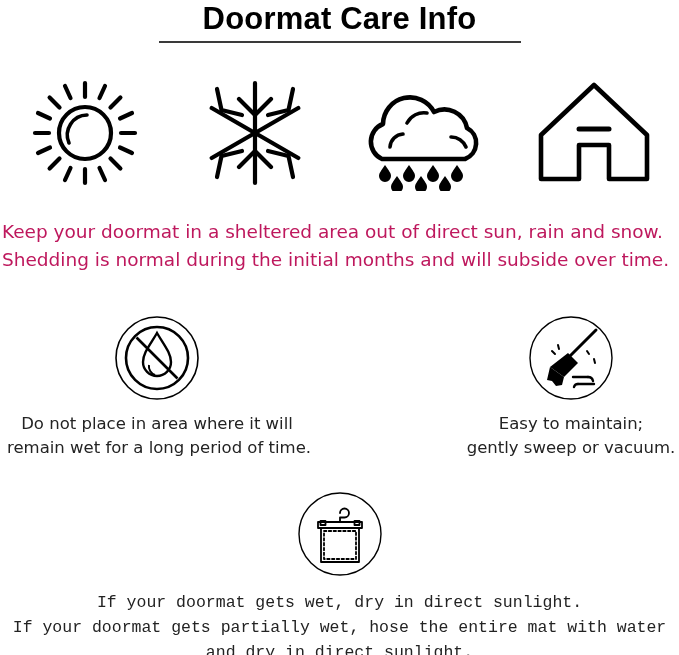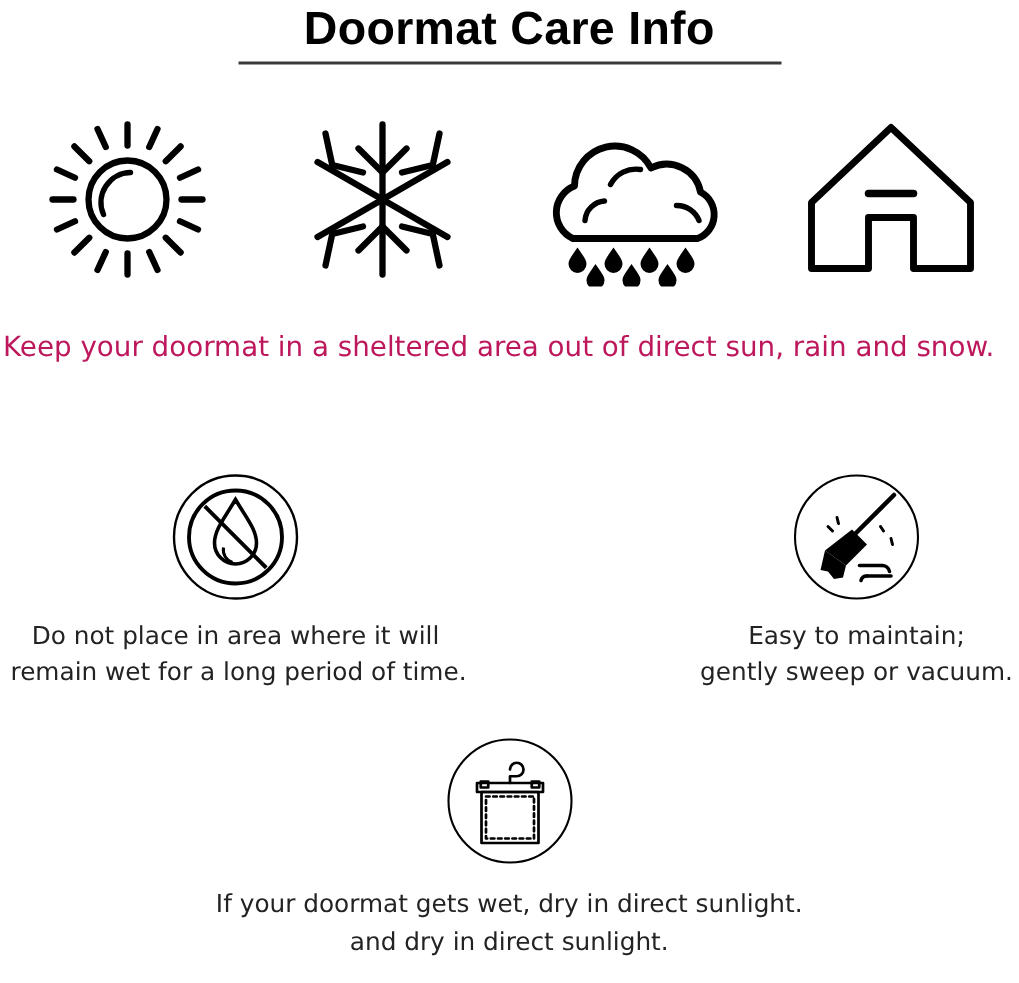--- a/index.html
+++ b/index.html
@@ -118,21 +118,21 @@
     align-items: center;
     justify-content: center;
   }
   .bottom-caption {
     margin-top: 6px;
     font-family: "DejaVu Sans", sans-serif;
     font-size: 16.5px;
     line-height: 25px;
     color: #232323;
   }
-  .bottom-caption div { white-space: nowrap; }
+  .bottom-caption div { white-space: nowrap; font-family: Liberation Mono, monospace; }
 
   svg { display: block; }
 </style>
 </head>
 <body>
 
 <div class="title-block">
   <div class="title">Doormat Care Info</div>
   <div class="title-rule"></div>
 </div>
@@ -220,20 +220,21 @@
           <line x1="44" y1="50" x2="74" y2="50" stroke-width="5"></line>
         </g>
       </svg>
     </span>
   </div>
 
 </div>
 
 <div class="intro-text">
   <div>Keep your doormat in a sheltered area out of direct sun, rain and snow.</div>
+  <div>Shedding is normal during the initial months and will subside over time.</div>
 </div>
 
 <div class="badge-row">
 
   <div class="badge badge-left">
     <div class="badge-icon">
       <span>
         <svg width="86" height="86" viewBox="0 0 86 86">
           <g stroke="#000" fill="none">
             <circle cx="43" cy="43" r="41" stroke-width="1.6"></circle>
@@ -298,15 +299,16 @@
           <rect x="25" y="38" width="38" height="34"></rect>
           <rect x="28" y="41" width="32" height="28" stroke-dasharray="2.4 2.4"></rect>
           <rect x="24.5" y="31" width="5" height="4"></rect>
           <rect x="58.5" y="31" width="5" height="4"></rect>
         </g>
       </svg>
     </span>
   </div>
   <div class="bottom-caption">
     <div>If your doormat gets wet, dry in direct sunlight.</div>
+    <div>If your doormat gets partially wet, hose the entire mat with water</div>
     <div>and dry in direct sunlight.</div>
   </div>
 </div>
 
 </body></html>

